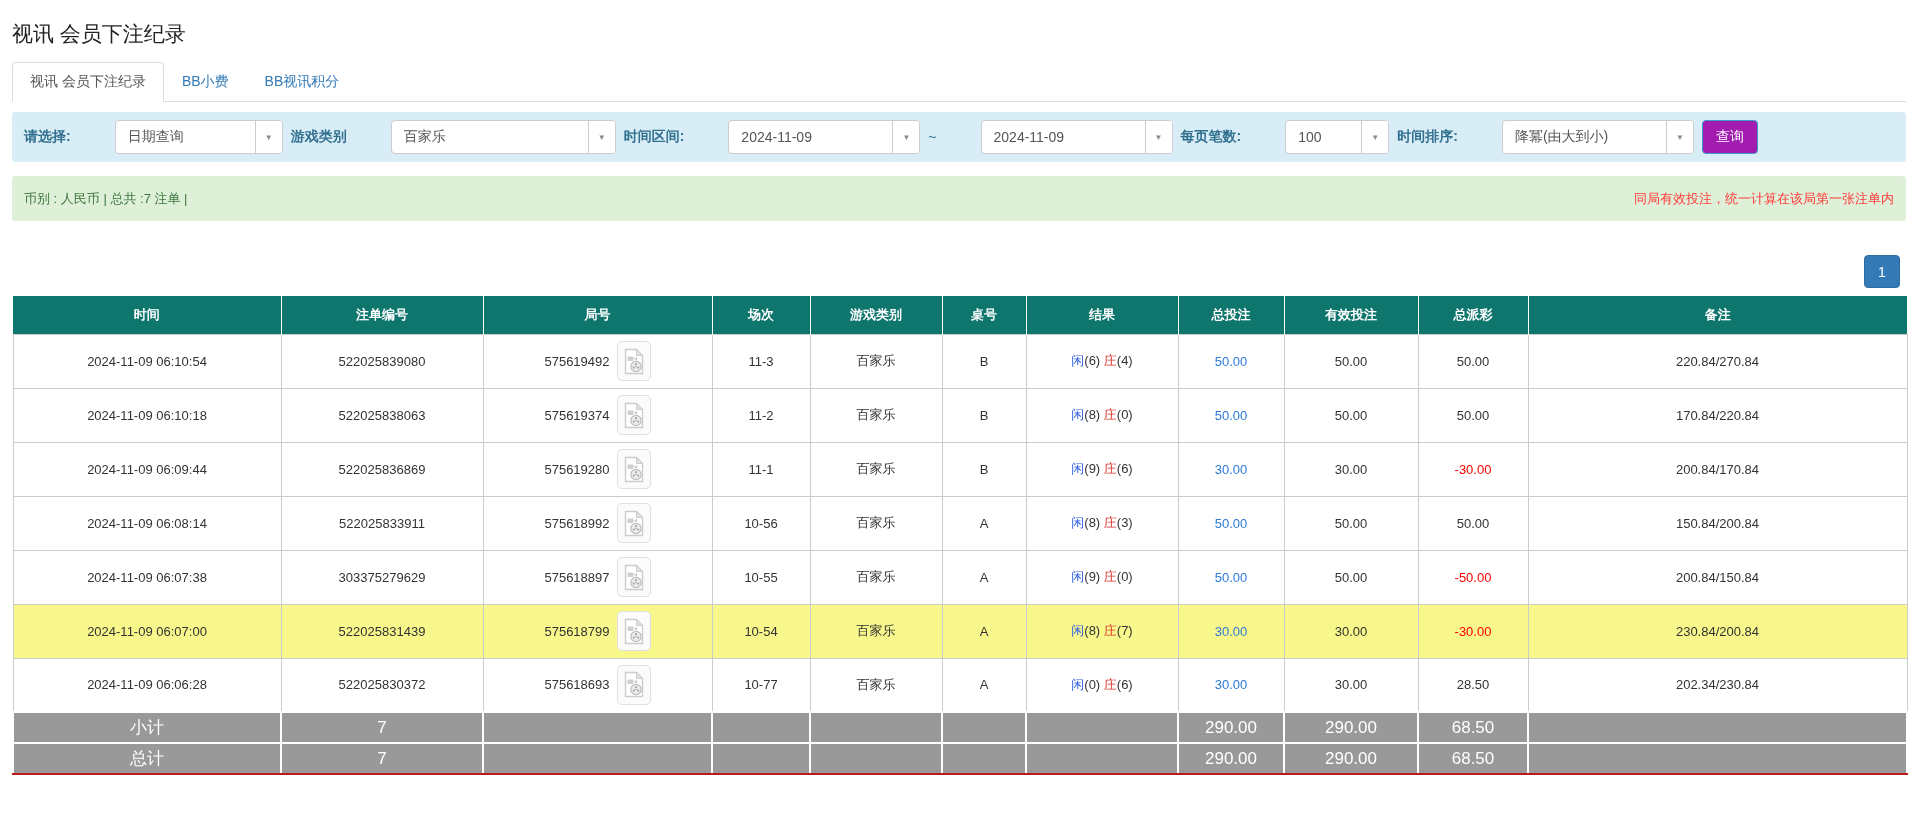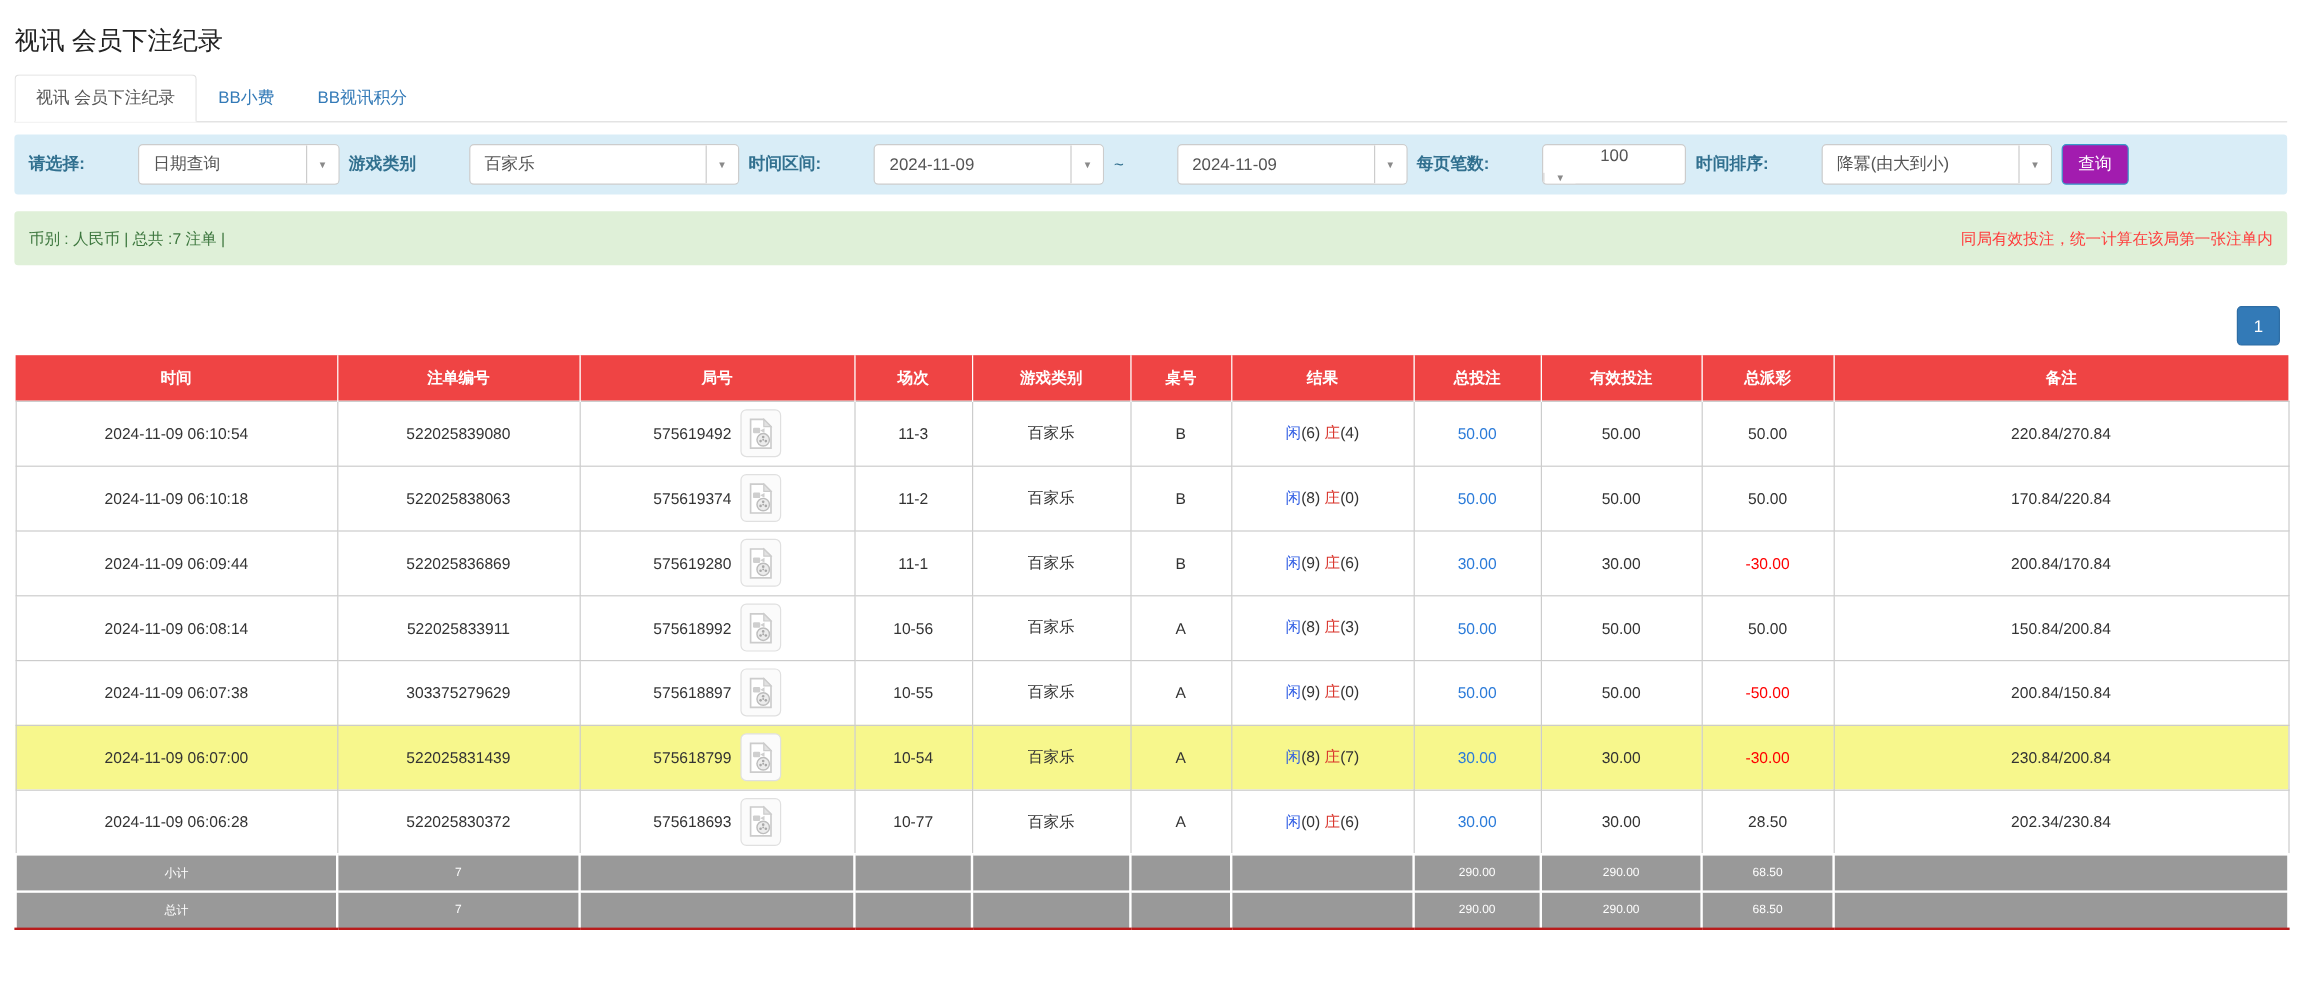--- a/index.html
+++ b/index.html
@@ -34,21 +34,21 @@
   }
   .control .val { padding:0 12px; flex:1; white-space:nowrap; }
   .control .caret {
     width:27px; align-self:stretch; border-left:1px solid #ccc;
     display:flex; align-items:center; justify-content:center;
     color:#8a8a8a; font-size:8px; background:#fff;
   }
   .w-qtype { width:168px; }
   .w-game  { width:225px; }
   .w-date  { width:192px; }
-  .w-size  { width:120px;flex-direction:column; }
+  .w-size  { width:104px; }
   .w-sort  { width:192px; }
   .tilde { font-size:14px; color:#31708f; }
   .search-btn {
     width:56px; height:34px; background:#a21caf; border:1px solid #399bc9; border-radius:4px;
     color:#fff; font-size:14px; display:flex; align-items:center; justify-content:center; cursor:pointer;
   }
 
   
   .summary-bar {
     margin-top:14px; background:#dff0d8; border-radius:3px;
@@ -61,29 +61,29 @@
   
   .pagination-row { margin-top:34px; display:flex; justify-content:flex-end; padding-right:6px; }
   .page-btn {
     min-width:36px; height:33px; background:#337ab7; border:1px solid #2e6da4; border-radius:4px;
     color:#fff; font-size:14px; display:flex; align-items:center; justify-content:center; cursor:pointer;
   }
 
   
   table.bet-table { width:100%; border-collapse:collapse; table-layout:fixed; margin-top:8px; font-size:13px; }
   .bet-table thead th {
-    background:#ef4444; color:#fff; font-weight:bold; height:38px; text-align:center;
+    background:#0f766e; color:#fff; font-weight:bold; height:38px; text-align:center;
   }
   .bet-table thead th + th { border-left:1px solid #fff; }
   .bet-table tbody td {
     height:54px; text-align:center; border:1px solid #ccc; color:#333; background:#fff;
   }
   .bet-table tbody tr.highlight td { background:#f7f78c; }
   .bet-table tfoot td {
-    background:#999; color:#fff; height:31px; text-align:center; border:2px solid #fff; font-size:10px;
+    background:#999; color:#fff; height:31px; text-align:center; border:2px solid #fff; font-size:17px;
   }
   .bet-table tfoot tr:last-child td { border-bottom:2px solid #b91c1c; }
 
   .round-cell-inner { display:inline-flex; align-items:center; gap:7px; }
   .video-btn {
     width:34px; height:40px; background:#fbfbfb; border:1px solid #e0e0e0; border-radius:5px;
     display:inline-flex; align-items:center; justify-content:center; cursor:pointer;
   }
   .link-blue { color:#2b7bd9; cursor:pointer; }
   .res-p { color:#2d5be3; }

